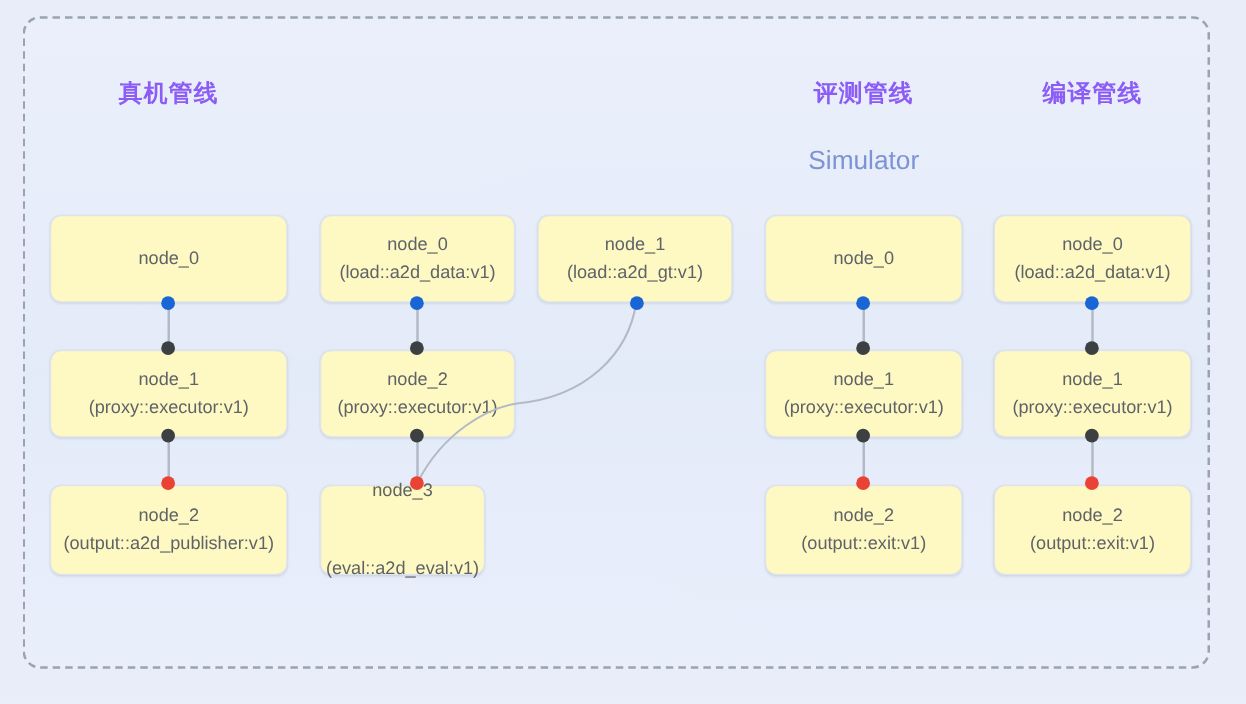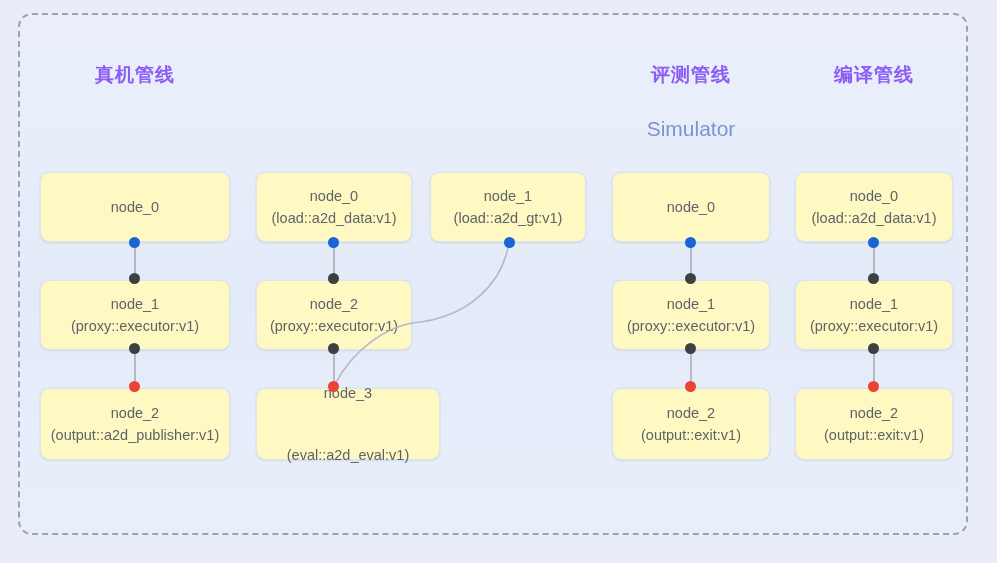--- a/index.html
+++ b/index.html
@@ -168,21 +168,21 @@
   <div class="port port-out-blue" style="left:504px; top:237px;"></div>
 
   <div class="port port-in-dark" style="left:328px; top:273px;"></div>
   <div class="node" style="left:256px; top:280px; width:156px; height:70px;">
     <div class="node-title">node_2</div>
     <div class="node-sub">(proxy::executor:v1)</div>
   </div>
   <div class="port port-in-dark" style="left:328px; top:343px;"></div>
 
   <div class="port port-out-red" style="left:328px; top:381px;"></div>
-  <div class="node" style="left:256px; top:388px; width:184px; height:72px;gap:39px;">
+  <div class="node" style="left:256px; top:388px; width:132px; height:72px;gap:39px;">
     <div class="node-title">node_3</div>
     <div class="node-sub">(eval::a2d_eval:v1)</div>
   </div>
 
   <div class="link" style="left:690px; top:242px; height:38px;"></div>
   <div class="link" style="left:690px; top:348px; height:40px;"></div>
 
   <div class="node" style="left:612px; top:172px; width:158px; height:70px;">
     <div class="node-title">node_0</div>
   </div>

